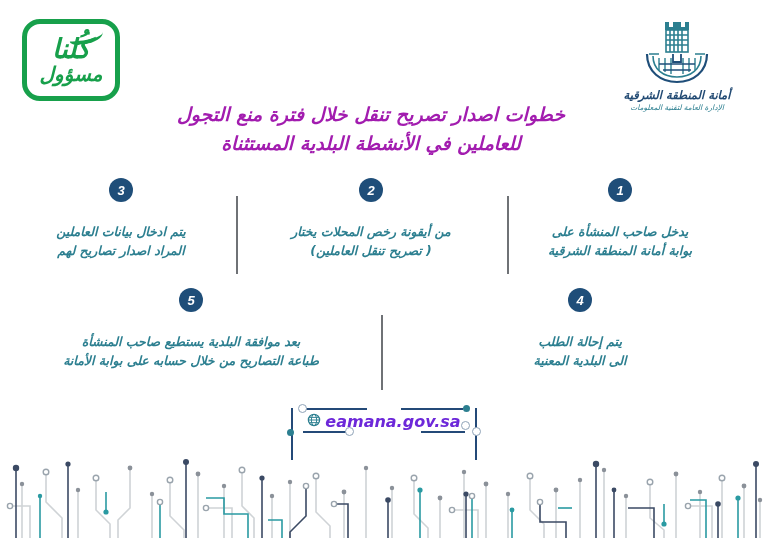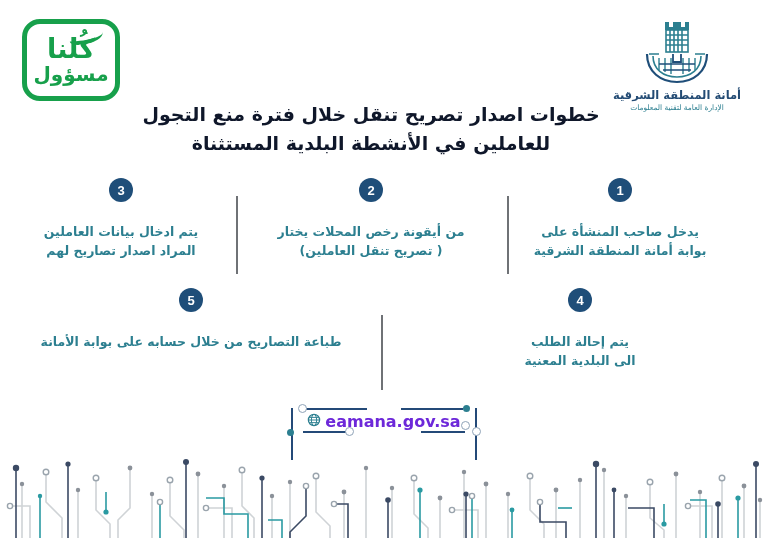--- a/index.html
+++ b/index.html
@@ -4,21 +4,21 @@
 <title>infographic</title>
 <style>
   html,body{margin:0;padding:0;}
   body{
     width:768px;height:538px;
     background:#ffffff;
     font-family:"DejaVu Sans","Liberation Sans",sans-serif;
     overflow:hidden;
     position:relative;
   }
-  #stage{position:relative;width:768px;height:538px;overflow:hidden;background:#fff;}
+  #stage{position:relative;width:768px;height:538px;overflow:hidden;background:#fff;font-style:italic;}
 
   
   .logo-green{
     position:absolute;left:22px;top:19px;width:98px;height:82px;
     border:5px solid #17a04b;border-radius:18px;
     box-sizing:border-box;
     display:flex;flex-direction:column;align-items:center;justify-content:center;
     color:#17a04b;overflow:hidden;
   }
   .logo-green .l1{font-size:27px;font-weight:bold;line-height:1.05;letter-spacing:-1px;}
@@ -31,21 +31,21 @@
 
   
   .logo-muni{position:absolute;right:16px;top:14px;width:150px;text-align:center;}
   .muni-mark{height:72px;display:flex;align-items:flex-end;justify-content:center;}
   .muni-name{font-size:11.5px;font-weight:bold;color:#234b74;margin-top:2px;letter-spacing:0;}
   .muni-sub{font-size:7.5px;color:#2c7f90;margin-top:1px;text-align:center;}
 
   
   .title{
     position:absolute;top:100px;left:0;width:742px;text-align:center;
-    color:#0f172a;font-weight:bold;font-size:19px;line-height:1.55;
+    color:#a21caf;font-weight:bold;font-size:19px;line-height:1.55;
     direction:rtl;
   }
   .title .ln{display:block;}
 
   
   .step{position:absolute;direction:rtl;text-align:center;}
   .badge{
     width:24px;height:24px;border-radius:50%;
     background:#1f4e79;color:#fff;
     font-size:13px;font-weight:bold;
@@ -152,20 +152,21 @@
     <div class="badge">4</div>
     <div class="step-text">
       <span>يتم إحالة الطلب</span>
       <span>الى البلدية المعنية</span>
     </div>
   </div>
 
   <div class="step" style="left:26px;top:288px;width:330px;">
     <div class="badge">5</div>
     <div class="step-text">
+      <span>بعد موافقة البلدية يستطيع صاحب المنشأة</span>
       <span>طباعة التصاريح من خلال  حسابه على بوابة الأمانة</span>
     </div>
   </div>
 
   <div class="footer">
     <div class="foot-box">
 
       <div class="brk" style="left:6px;top:4px;width:1.6px;height:52px;"></div>
       <div class="brk" style="right:6px;top:4px;width:1.6px;height:52px;"></div>
       <div class="brk" style="left:20px;top:4px;width:62px;height:1.6px;"></div>

